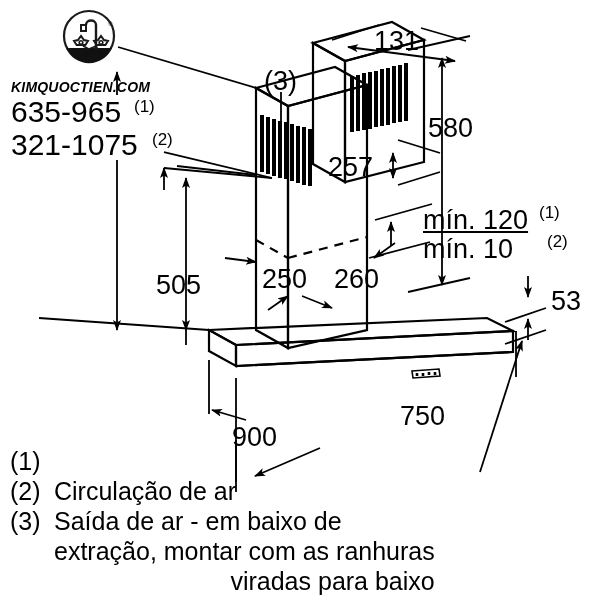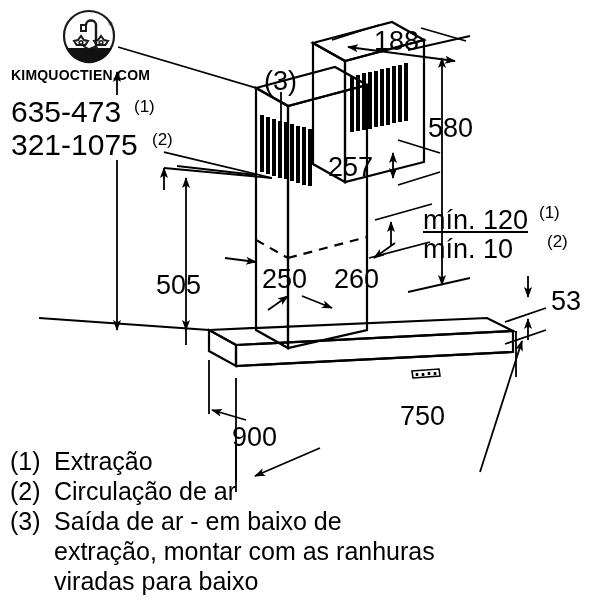--- a/index.html
+++ b/index.html
@@ -242,31 +242,31 @@
 
       <path d="M42,32 l3,-4 l3,4 l4,1 l-2.6,4 l-8.8,0 l-2.6,-4 Z" fill="none" stroke="#1a1a1a" stroke-width="2"></path>
       <circle cx="45" cy="34.5" r="1.8" fill="none" stroke="#1a1a1a" stroke-width="1.6"></circle>
 
       <path d="M33,41 L27,38" stroke="#1a1a1a" stroke-width="1.4"></path>
       <path d="M33,41 L40,38" stroke="#1a1a1a" stroke-width="1.4"></path>
       <text x="52" y="18" font-size="6" fill="#1a1a1a" font-family="Liberation Sans, sans-serif">®</text>
     </svg>
   </div>
 
-  <div class="txt brand" style="left:11px;top:68px;">KIMQUOCTIEN.COM</div>
-
-  <div class="txt bigdim" style="left:11px;top:97px;">635-473</div>
+  <div class="txt brand" style="left:11px;top:80px;font-style:italic;">KIMQUOCTIEN.COM</div>
+
+  <div class="txt bigdim" style="left:11px;top:97px;">635-965</div>
   <div class="txt sup" style="left:134px;top:98px;">(1)</div>
 
   <div class="txt bigdim" style="left:11px;top:130px;">321-1075</div>
   <div class="txt sup" style="left:152px;top:131px;">(2)</div>
 
   <div class="txt dim" style="left:264px;top:68px;">(3)</div>
 
-  <div class="txt dim" style="left:374px;top:28px;">188</div>
+  <div class="txt dim" style="left:374px;top:28px;">131</div>
 
   <div class="txt dim" style="left:428px;top:115px;">580</div>
 
   <div class="txt dim" style="left:328px;top:154px;">257</div>
 
   <div class="txt dim" style="left:423px;top:207px;text-decoration:underline;">mín. 120</div>
   <div class="txt sup" style="left:539px;top:204px;">(1)</div>
 
   <div class="txt dim" style="left:423px;top:236px;">mín. 10</div>
   <div class="txt sup" style="left:547px;top:233px;">(2)</div>
@@ -279,32 +279,31 @@
 
   <div class="txt dim" style="left:551px;top:288px;">53</div>
 
   <div class="txt dim" style="left:400px;top:403px;">750</div>
 
   <div class="txt dim" style="left:232px;top:424px;">900</div>
 
   <div style="position:absolute;left:10px;top:447px;">
     <div style="display:flex;align-items:baseline;height:30px;">
       <span class="legend" style="position:static;display:inline-block;width:44px;">(1)</span>
-      <span class="legend" style="position:static;">Extração</span>
     </div>
     <div style="display:flex;align-items:baseline;height:30px;">
       <span class="legend" style="position:static;display:inline-block;width:44px;">(2)</span>
       <span class="legend" style="position:static;">Circulação de ar</span>
     </div>
     <div style="display:flex;align-items:baseline;height:30px;">
       <span class="legend" style="position:static;display:inline-block;width:44px;">(3)</span>
       <span class="legend" style="position:static;">Saída de ar - em baixo de</span>
     </div>
     <div style="height:30px;padding-left:44px;">
       <span class="legend" style="position:static;">extração, montar com as ranhuras</span>
     </div>
-    <div style="height:30px;padding-left:44px;">
+    <div style="height:30px;padding-left:44px;text-align:right;">
       <span class="legend" style="position:static;">viradas para baixo</span>
     </div>
   </div>
 
 
 </div>
 
 </body></html>

